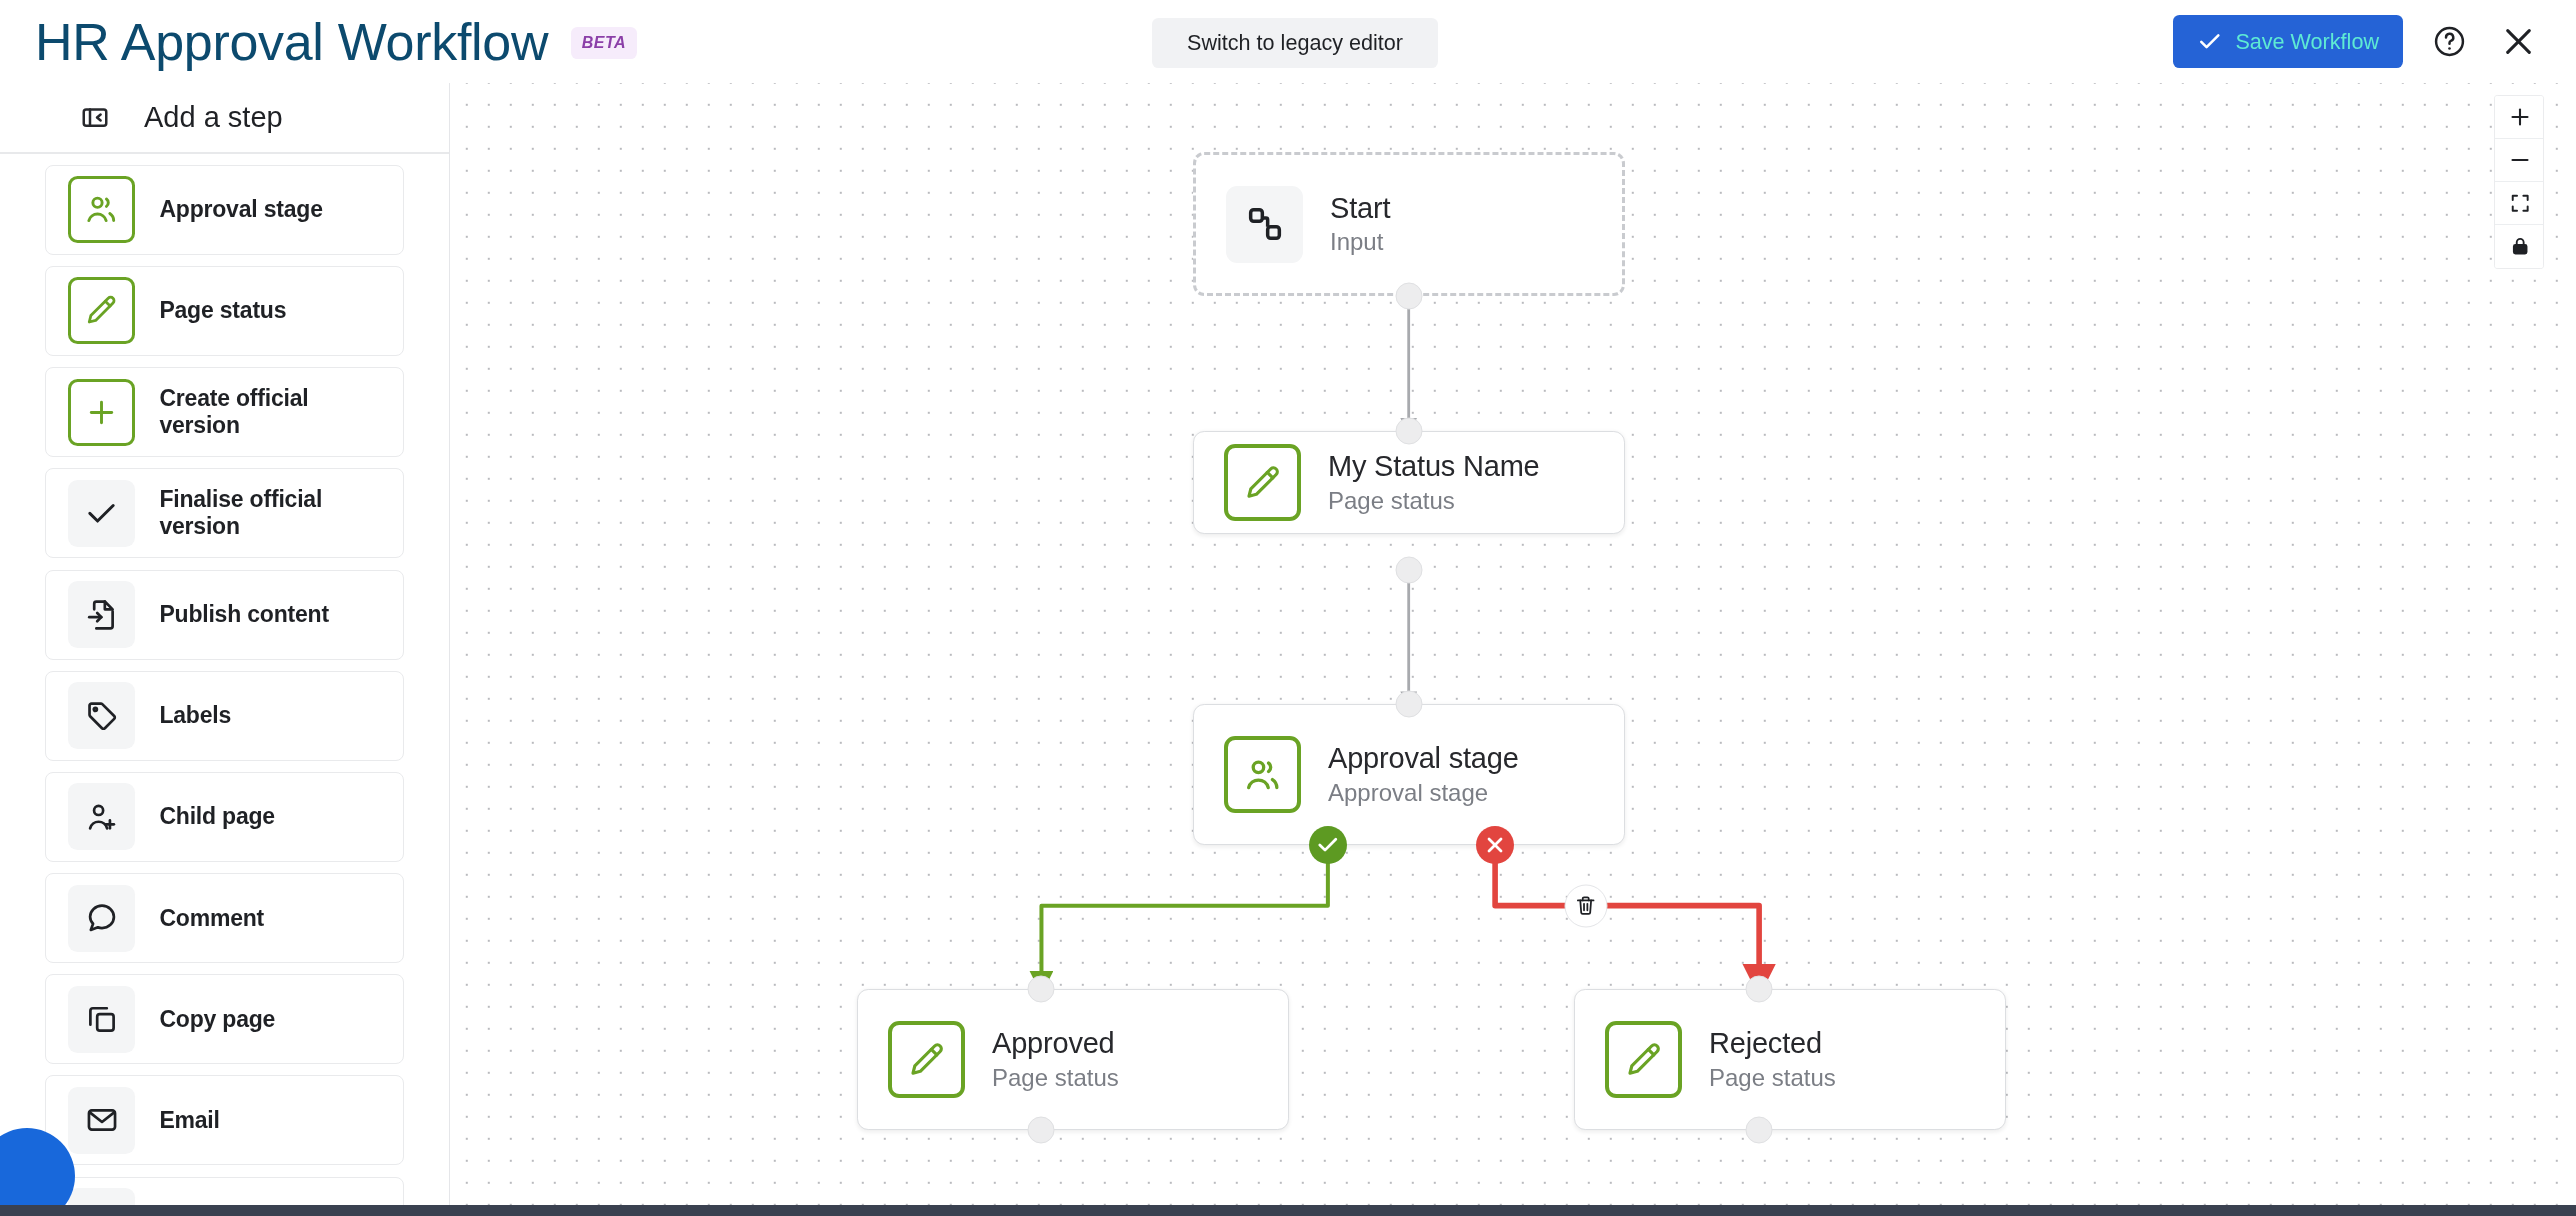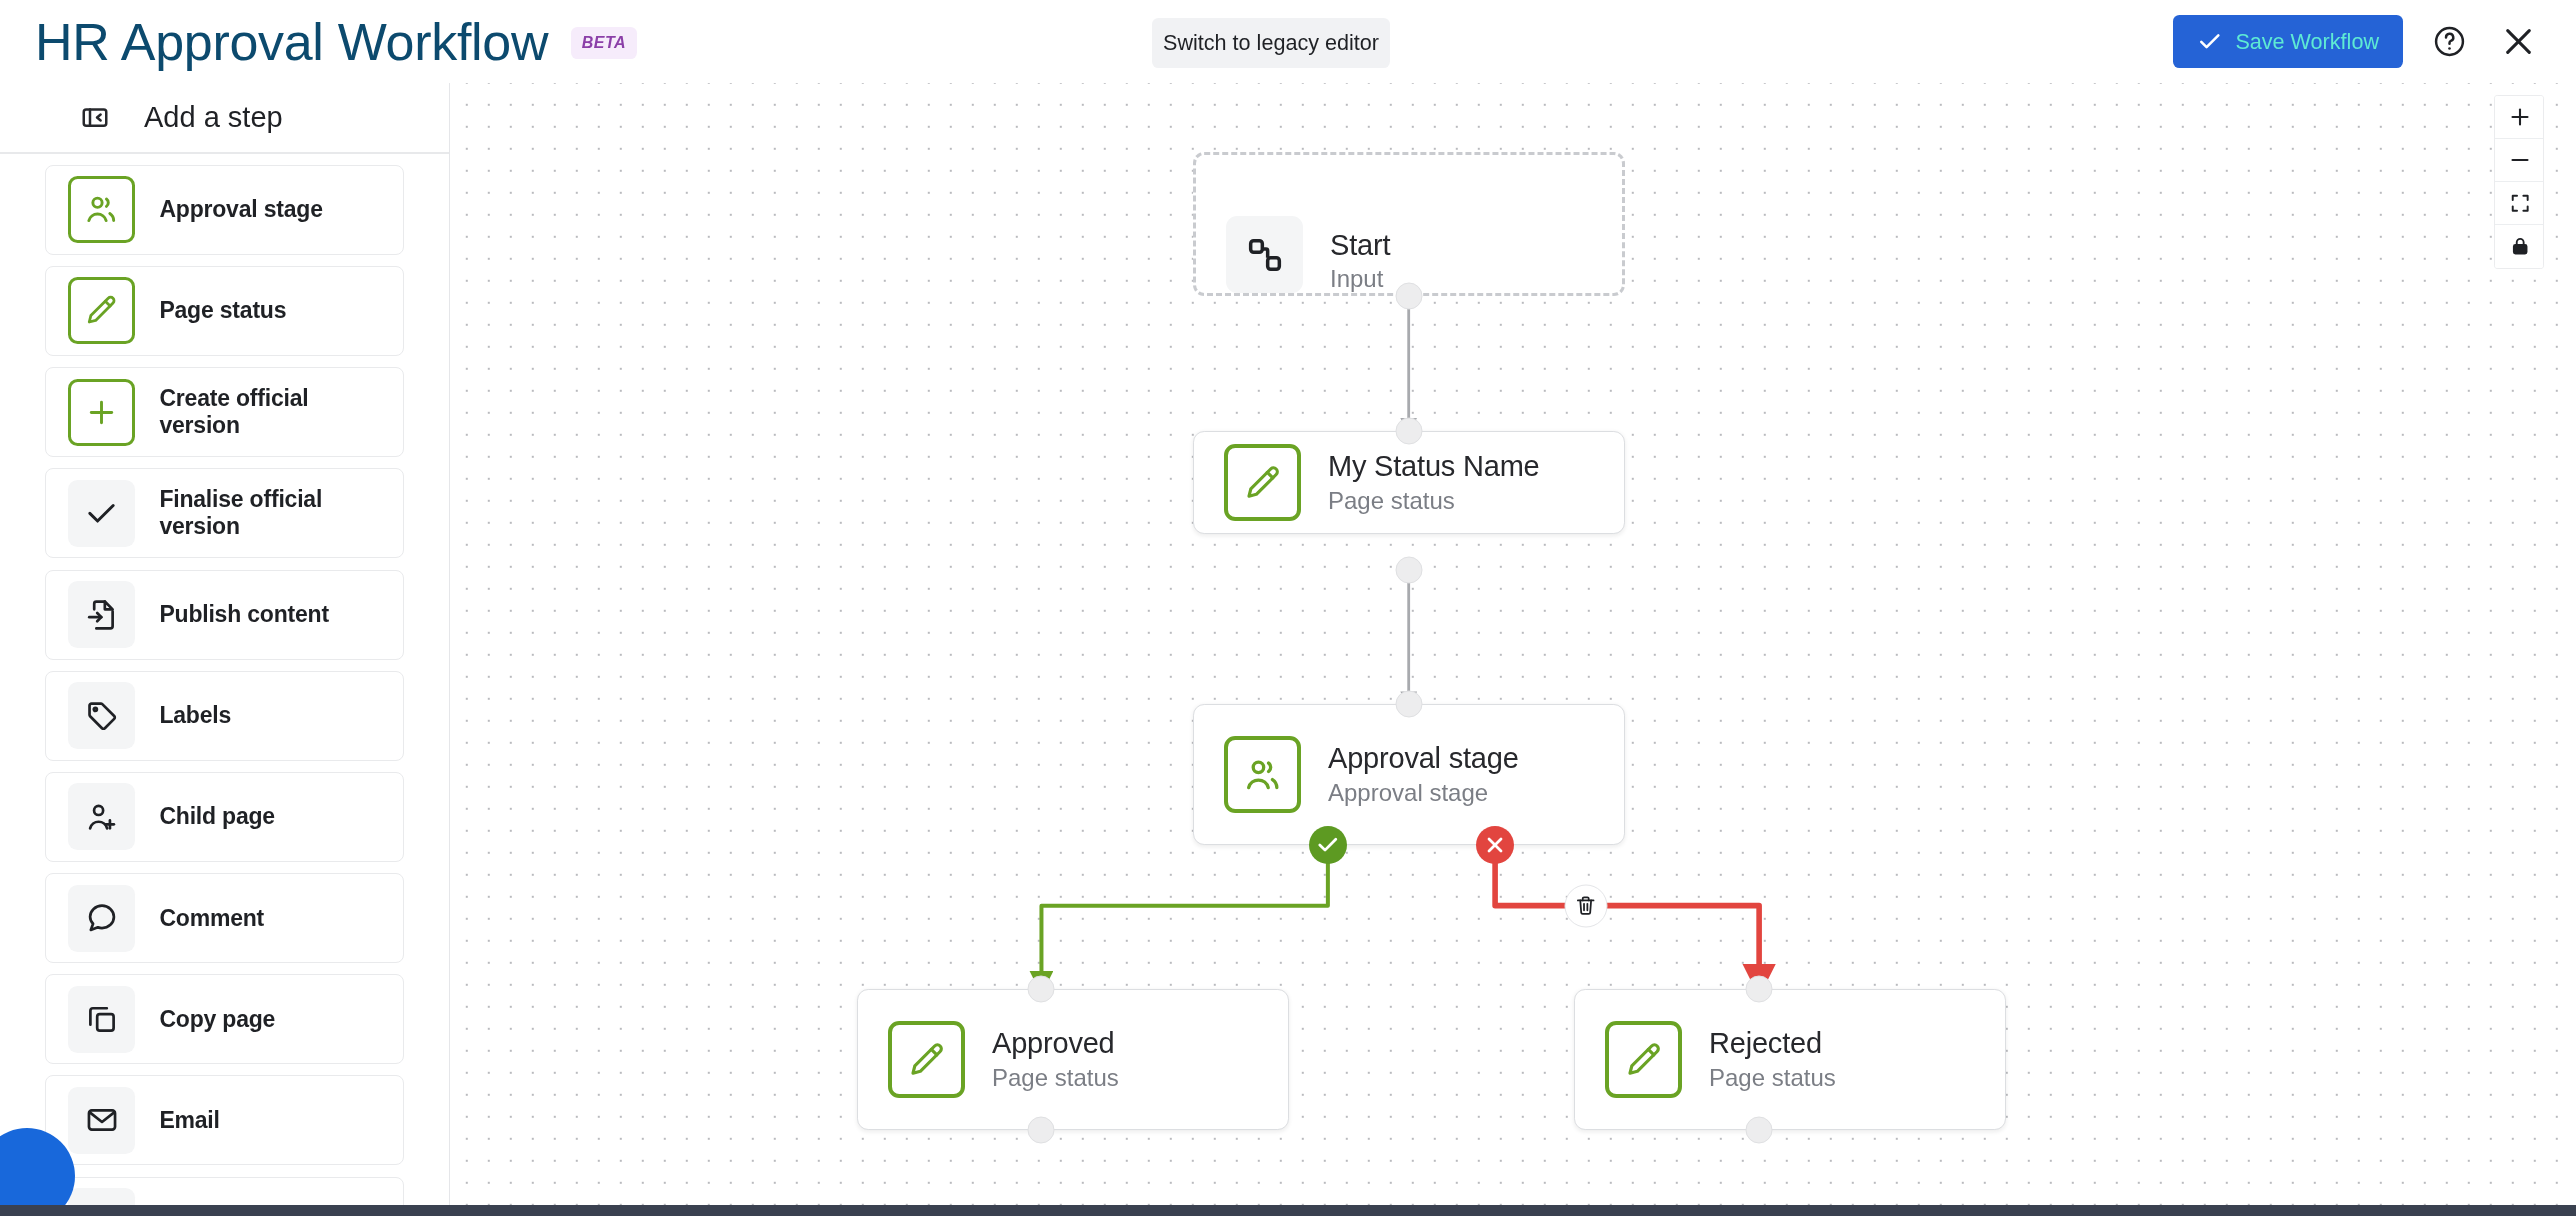--- a/index.html
+++ b/index.html
@@ -54,21 +54,21 @@
     font-size: 16px;
     font-weight: 700;
     letter-spacing: 0.5px;
     margin-top: 3.2px;
     font-style: italic;
   }
   .legacy-btn {
     position: absolute;
     left: 1152px; top: 18.4px;
     height: 50px;
-    padding: 0 11px;
+    padding: 0 35px;
     display: inline-flex;
     align-items: center;
     background: #f1f2f4;
     color: #1f2125;
     border: none;
     border-radius: 6.4px;
     font-size: 21.6px;
     font-family: "Liberation Sans", sans-serif;
     cursor: pointer;
     white-space: nowrap;
@@ -218,21 +218,20 @@
     display: flex;
     align-items: center;
     gap: 27px;
     padding: 0 30px;
     cursor: pointer;
   }
   .node.start {
     border: 3.2px dashed #c9cbcf;
     box-shadow: none;
     background: #ffffff;
-    align-items: flex-end;
   }
   .node-icon {
     width: 77px; height: 77px;
     flex: 0 0 77px;
     display: flex;
     align-items: center;
     justify-content: center;
     border-radius: 11.2px;
   }
   .node-icon.green {

